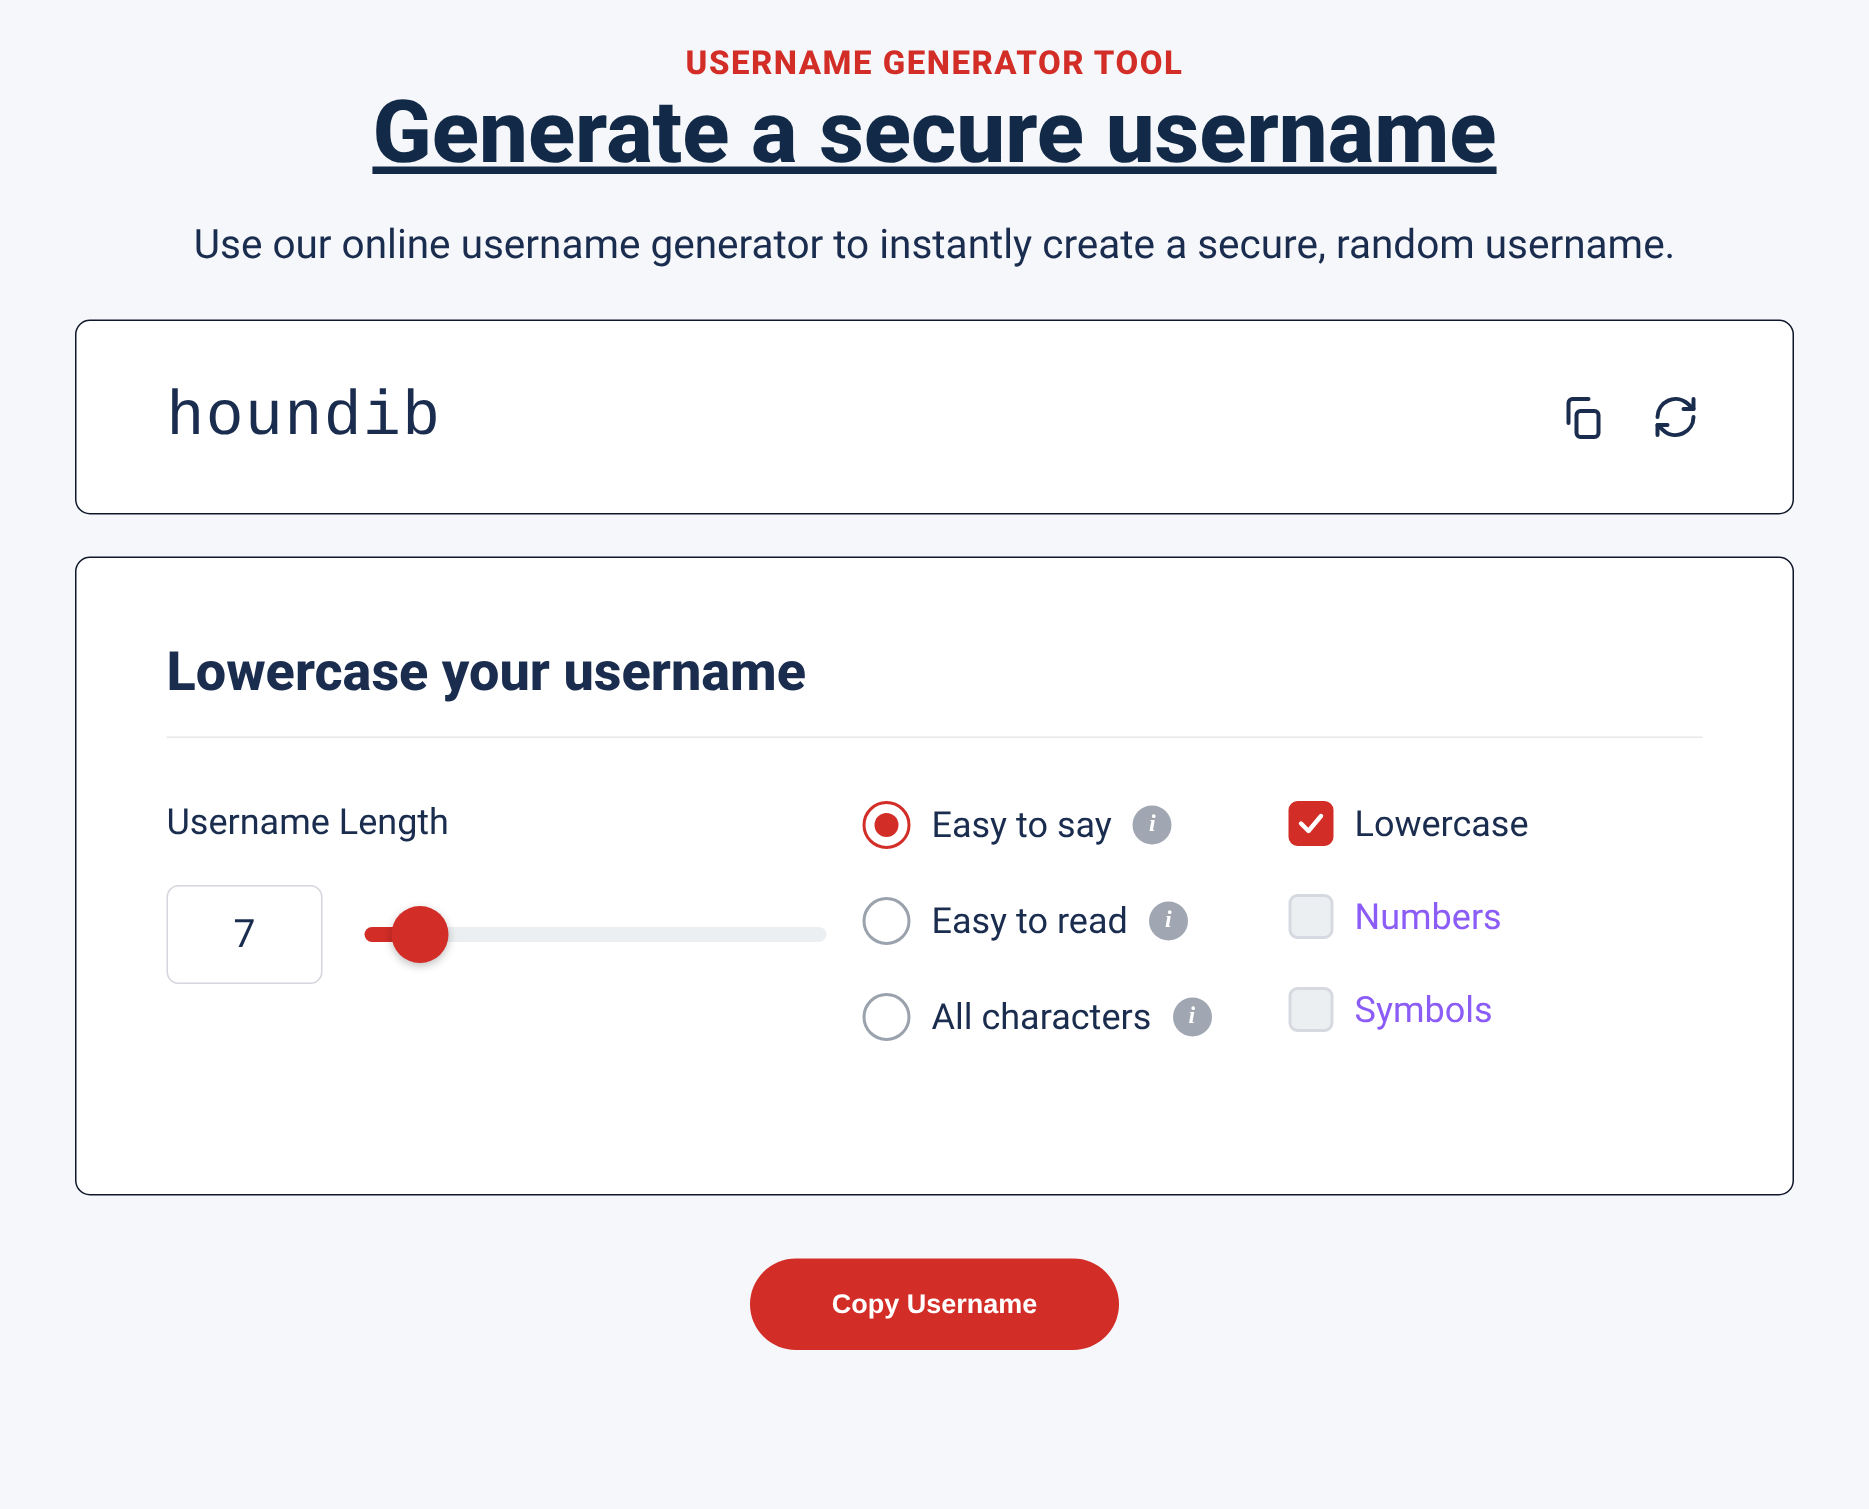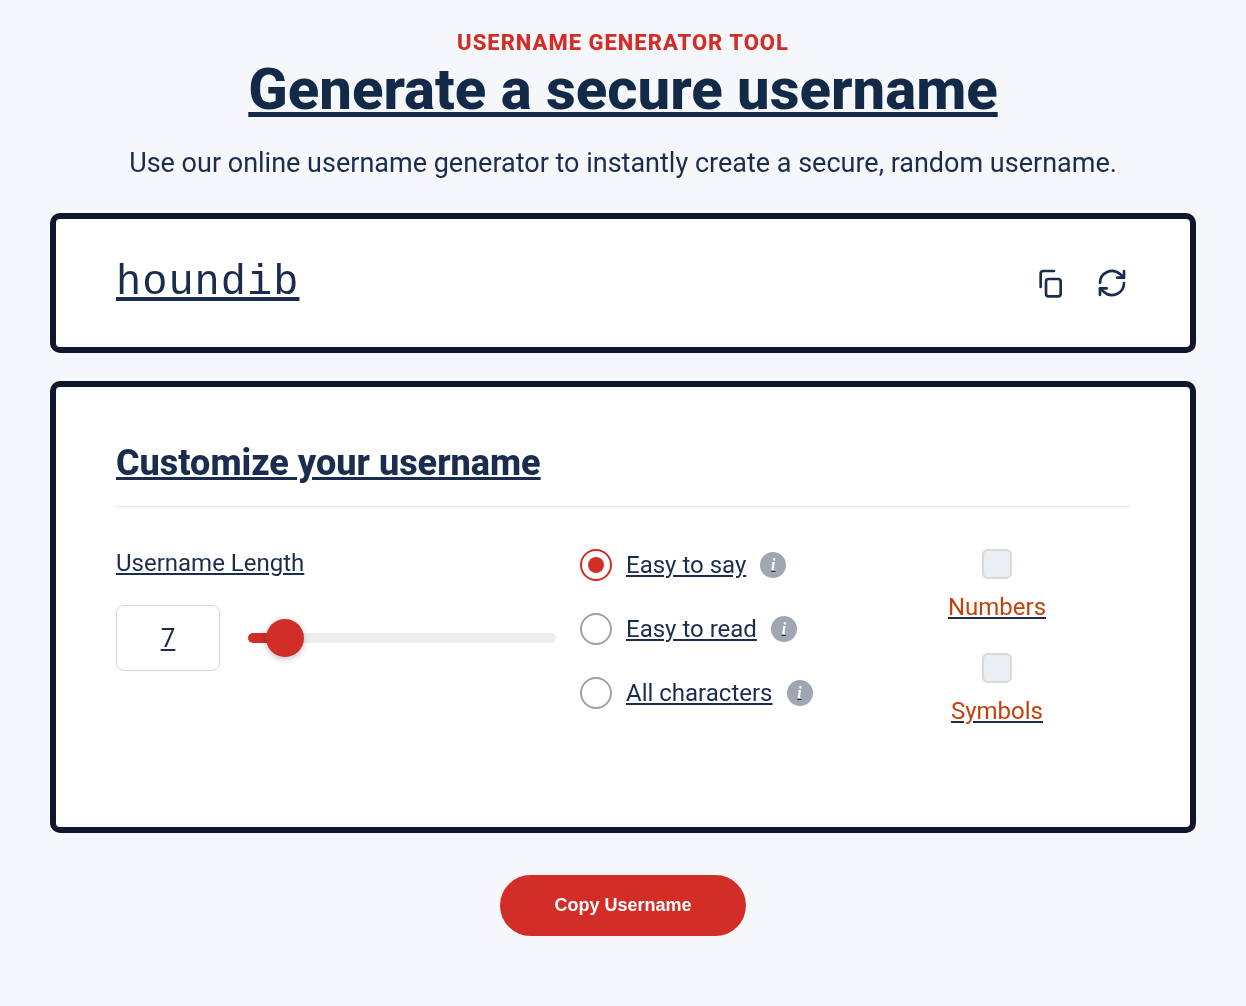--- a/index.html
+++ b/index.html
@@ -28,24 +28,23 @@
 }
 .subhead {
   text-align: center;
   color: #1b2d4f;
   font-size: 27px;
   margin-bottom: 34px;
   font-weight: 400;
 }
 .card {
   background: #fff;
-  border: 6px solid #0f172a;
+  border: 1px solid #0f172a;
   border-radius: 10px;
   padding: 40px 60px;
-  text-decoration: underline;
 }
 .username-card {
   display: flex;
   align-items: center;
   justify-content: space-between;
 }
 .username-text {
   font-family: "Courier New", Courier, monospace;
   font-size: 42px;
   color: #1b2d4f;
@@ -105,21 +104,21 @@
   width:26px; height:26px; border-radius:50%; background:#a0a7b2; color:#fff;
   display:inline-flex; align-items:center; justify-content:center;
   font-weight:700; font-size:16px; font-style: italic; font-family: Georgia, serif;
 }
 .check {
   width: 30px; height: 30px; border-radius: 6px; border: 2px solid #c8ccd2;
   display:inline-flex; align-items:center; justify-content:center; flex-shrink:0;
 }
 .check.checked { background:#d32d27; border-color:#d32d27; }
 .check.checked svg { stroke:#fff; }
-.opt.disabled { color:#c2410c;flex-direction:column; }
+.opt.disabled { color:#8b5cf6; }
 .opt.disabled .check { background:#eceff2; border-color:#d6d9df; }
 .cta-row { text-align:center; margin-top: 42px; }
 .cta {
   display:inline-block; background:#d32d27; color:#fff; font-weight:700;
   font-size: 18px; padding: 20px 54px; border-radius: 40px; border:none; cursor:pointer;
 }
 </style>
 </head>
 <body>
 
@@ -141,21 +140,21 @@
           <path d="M3 12a9 9 0 0 1 15-6.7L21 8"></path>
           <path d="M21 3v5h-5"></path>
           <path d="M21 12a9 9 0 0 1-15 6.7L3 16"></path>
           <path d="M3 21v-5h5"></path>
         </svg>
     </span>
   </div>
 </div>
 
 <div class="card customize-card">
-  <h2 class="section-title">Customize your username</h2>
+  <h2 class="section-title">Lowercase your username</h2>
 
   <div class="controls">
     <div class="col-length">
       <span class="length-label">Username Length</span>
       <div class="length-row">
         <input class="length-input" value="7" style="">
         <div class="slider">
           <div class="slider-fill"></div>
           <div class="slider-thumb"></div>
         </div>
@@ -174,20 +173,28 @@
         <span class="info">i</span>
       </div>
       <div class="opt">
         <span class="radio"></span>
         <span>All characters</span>
         <span class="info">i</span>
       </div>
     </div>
 
     <div class="col-check">
+      <div class="opt">
+        <span class="check checked">
+          <svg width="20" height="20" viewBox="0 0 24 24" fill="none" stroke="#fff" stroke-width="3.5" stroke-linecap="round" stroke-linejoin="round">
+              <polyline points="4 12 10 18 20 6"></polyline>
+            </svg>
+        </span>
+        <span>Lowercase</span>
+      </div>
       <div class="opt disabled">
         <span class="check"></span>
         <span>Numbers</span>
       </div>
       <div class="opt disabled">
         <span class="check"></span>
         <span>Symbols</span>
       </div>
     </div>
   </div>

